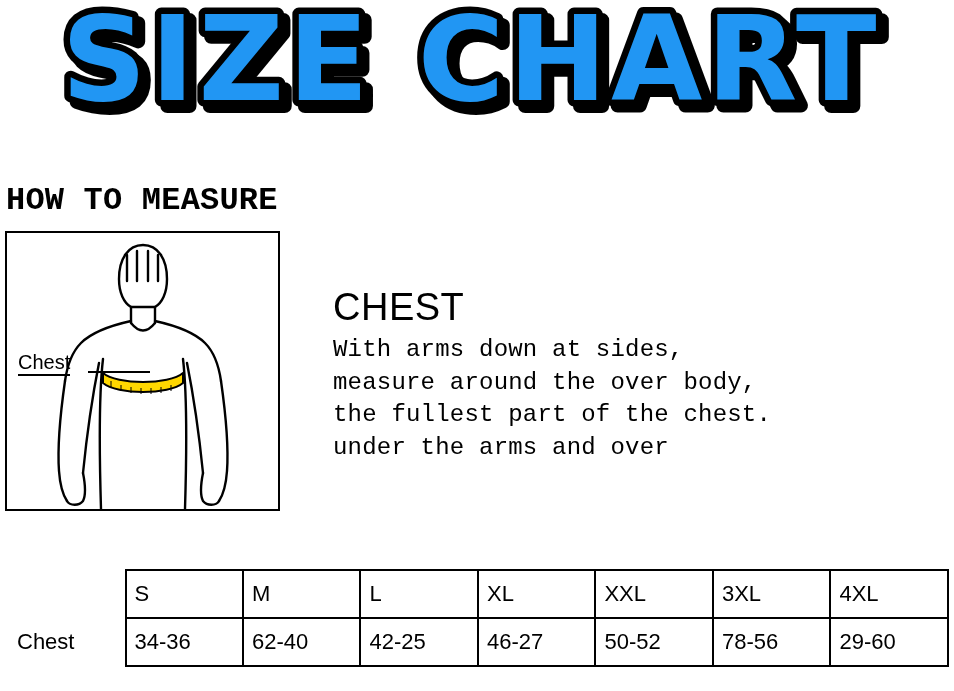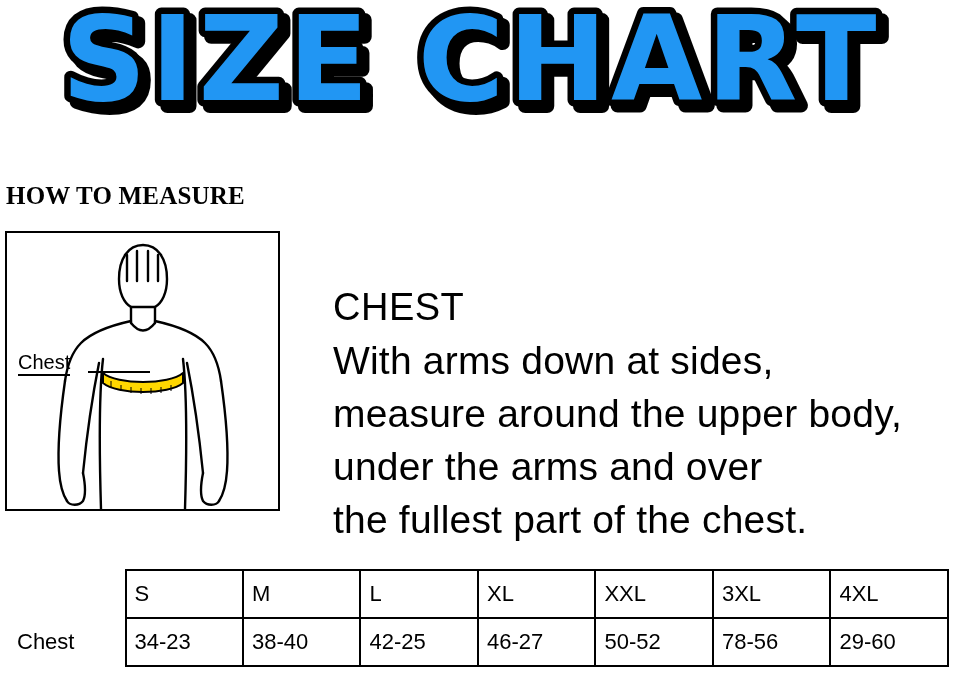--- a/index.html
+++ b/index.html
@@ -35,24 +35,24 @@
     font-weight: bold;
     font-size: 118px;
     letter-spacing: 4px;
   }
 
   
   .how-label {
     position: absolute;
     left: 6px;
     top: 182px;
-    font-size: 25px;
+    font-size: 32px;
     font-weight: bold;
     letter-spacing: 0.2px;
-    font-family: Liberation Serif, serif;
+    font-family: Liberation Mono, monospace;
   }
 
   
   .figure-box {
     position: absolute;
     left: 5px;
     top: 231px;
     width: 275px;
     height: 280px;
     border: 2px solid #000;
@@ -87,23 +87,23 @@
     width: 610px;
   }
   .desc-title {
     font-size: 38px;
     line-height: 1.05;
     font-family: "Liberation Sans", sans-serif;
     margin-bottom: 6px;
     letter-spacing: 0.5px;
   }
   .desc-body {
-    font-size: 39px;
+    font-size: 24px;
     line-height: 1.36;
-    font-family: Liberation Sans, sans-serif;
+    font-family: Liberation Mono, monospace;
     letter-spacing: 0.2px;
   }
   .desc-body div {
     white-space: nowrap;
   }
 
   
   .size-table {
     position: absolute;
     left: 5px;
@@ -177,23 +177,23 @@
     </g>
   </svg>
 </div>
 <div class="chest-label">Chest</div>
 <div class="chest-leader"></div>
 
 <div class="desc">
   <div class="desc-title">CHEST</div>
   <div class="desc-body">
     <div>With arms down at sides,</div>
-    <div>measure around the upper body,</div>
+    <div>measure around the over body,</div>
+    <div>the fullest part of the chest.</div>
     <div>under the arms and over</div>
-    <div>the fullest part of the chest.</div>
   </div>
 </div>
 
 <table class="size-table">
   <colgroup>
     <col style="width:120px">
     <col style="width:117px">
     <col style="width:117px">
     <col style="width:117px">
     <col style="width:117px">
@@ -207,22 +207,22 @@
     <td>S</td>
     <td>M</td>
     <td>L</td>
     <td>XL</td>
     <td>XXL</td>
     <td>3XL</td>
     <td>4XL</td>
   </tr>
   <tr>
     <td class="rowhead">Chest</td>
-    <td>34-23</td>
-    <td>38-40</td>
+    <td>34-36</td>
+    <td>62-40</td>
     <td>42-25</td>
     <td>46-27</td>
     <td>50-52</td>
     <td>78-56</td>
     <td>29-60</td>
   </tr>
 </tbody>
   </table>
 
 </body></html>

